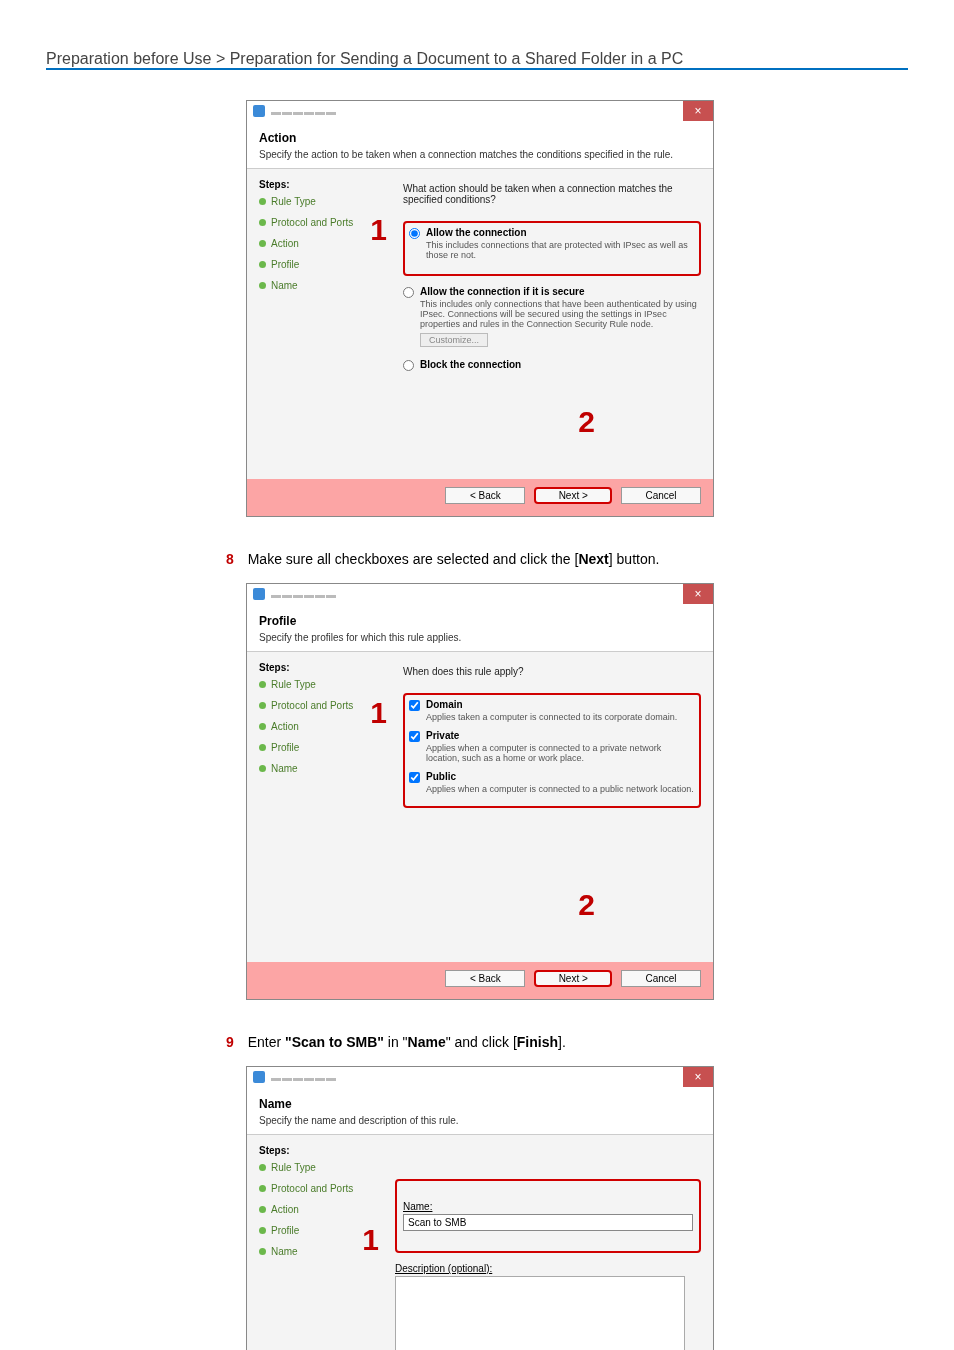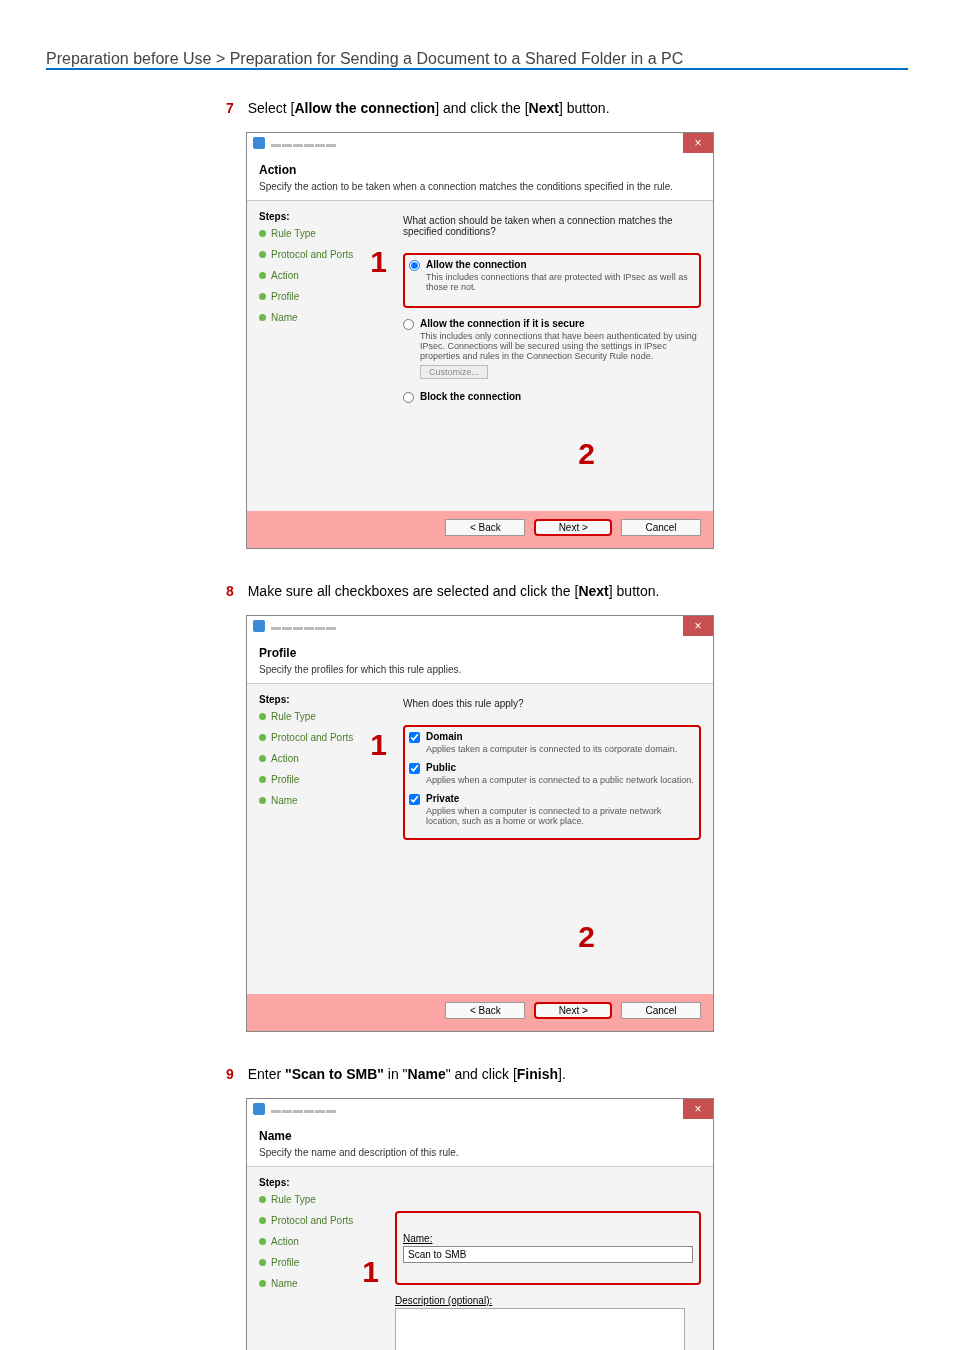--- a/index.html
+++ b/index.html
@@ -253,24 +253,20 @@
     letter-spacing: 1px;
   }
 </style>
 </head>
 <body>
 
 <div class="page">
   <div class="breadcrumb">Preparation before Use &gt; Preparation for Sending a Document to a Shared Folder in a PC</div>
   <hr class="hr-top">
 
-  <div class="step-line">
-    <span class="step-num-red">7</span>
-    <span>Select [</span><b>Allow the connection</b><span>] and click the [</span><b>Next</b><span>] button.</span>
-  </div>
 
   <div class="dialog-wrap">
     <div class="dialog">
       <div class="title-bar">
         <div style="display:flex;align-items:center;gap:6px;">
           <div class="shield"></div>
           <span class="blur-title">▬▬▬▬▬▬</span>
         </div>
         <div class="close-btn">×</div>
       </div>
@@ -387,25 +383,25 @@
         <div class="content-col">
           <div class="question">When does this rule apply?</div>
 
           <div class="red-box">
             <div class="chk-row">
                 <input type="checkbox" checked="" style="">
                 <div class="chk-label"><b>Domain</b><div class="chk-desc">Applies taken a computer is connected to its corporate domain.</div></div>
               </div>
             <div class="chk-row">
                 <input type="checkbox" checked="" style="">
-                <div class="chk-label"><b>Public</b><div class="chk-desc">Applies when a computer is connected to a public network location.</div></div>
+                <div class="chk-label"><b>Private</b><div class="chk-desc">Applies when a computer is connected to a private network location, such as a home or work place.</div></div>
               </div>
             <div class="chk-row">
                 <input type="checkbox" checked="" style="">
-                <div class="chk-label"><b>Private</b><div class="chk-desc">Applies when a computer is connected to a private network location, such as a home or work place.</div></div>
+                <div class="chk-label"><b>Public</b><div class="chk-desc">Applies when a computer is connected to a public network location.</div></div>
               </div>
           </div>
 
           <div class="num2">2</div>
         </div>
       </div>
       <div class="button-row">
         <span class="dlg-btn">&lt; Back</span>
         <span class="dlg-btn next-highlight">Next &gt;</span>
         <span class="dlg-btn">Cancel</span>

